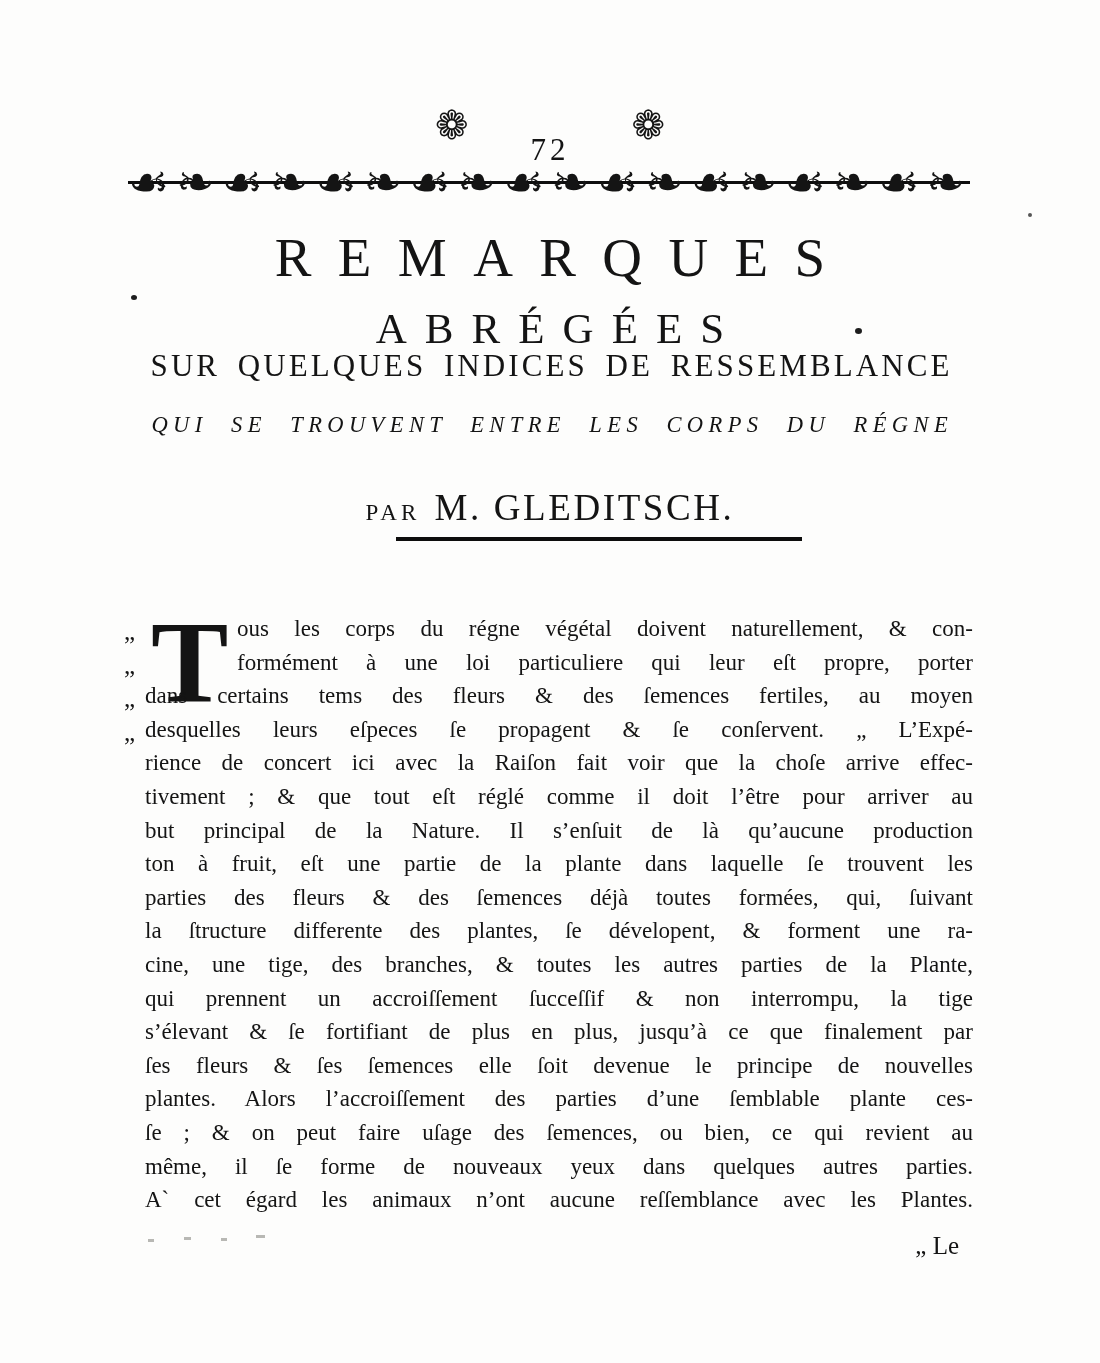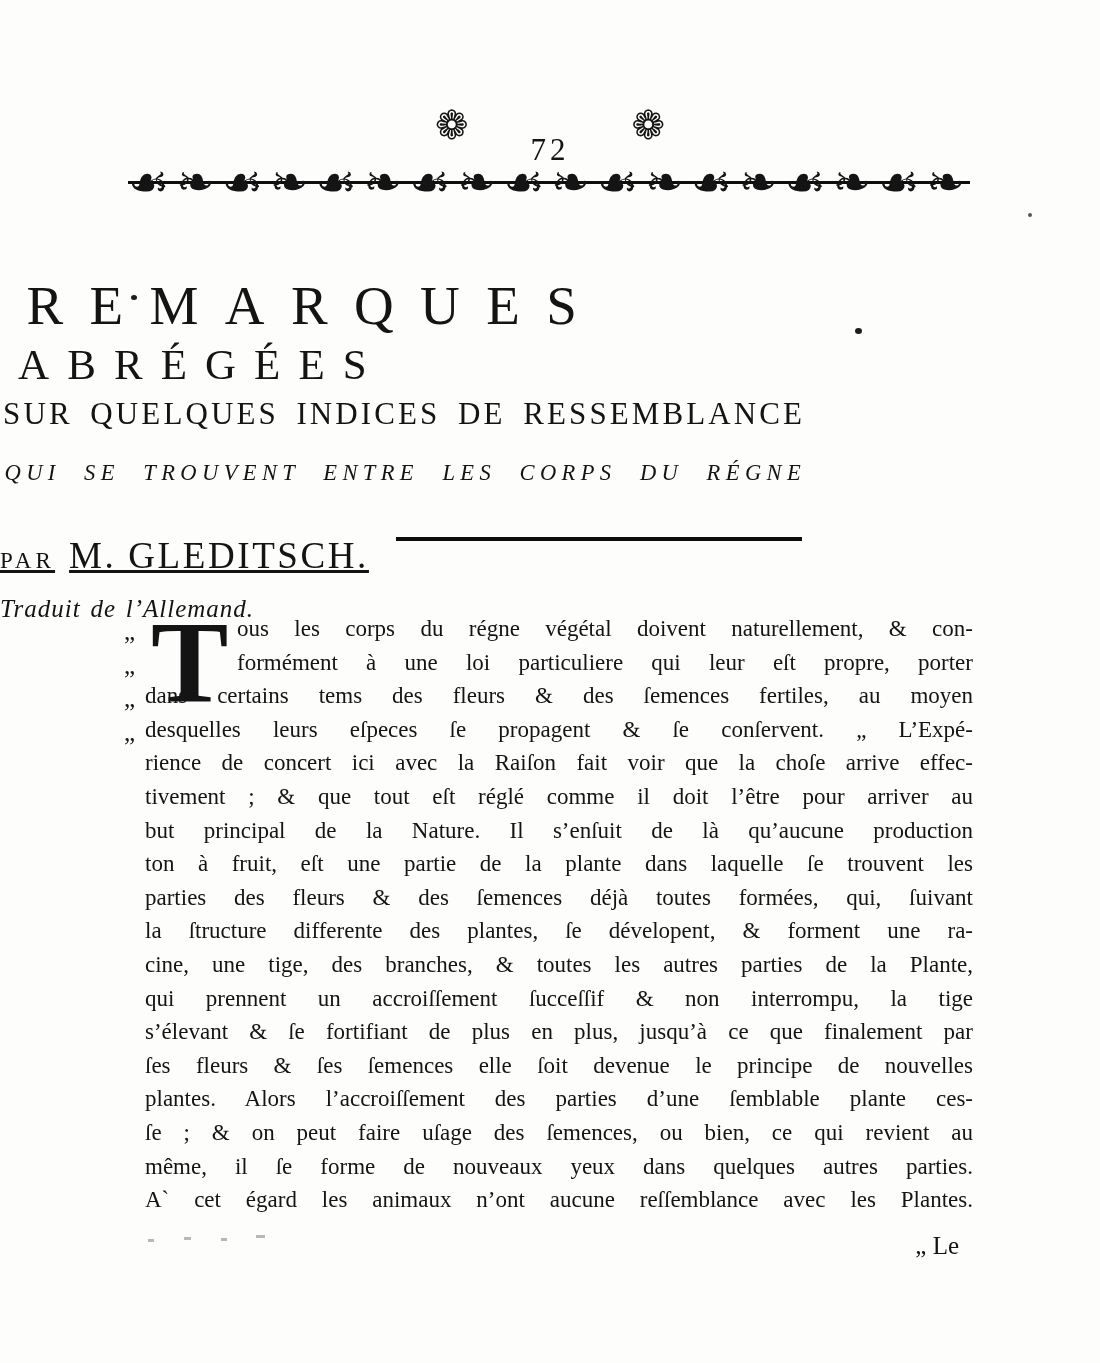--- a/index.html
+++ b/index.html
@@ -30,27 +30,27 @@
     background:#0e0e0e;
   }
   .band-glyphs {
     position:absolute; left:0; right:0; top:0;
     display:block; text-align:center;
     font-size:46px; line-height:54px; letter-spacing:7px;
     white-space:nowrap; overflow:hidden;
   }
 
   
-  .ctr { position:absolute; left:0; width:100%; white-space:nowrap;margin-top:48px; }
+  .ctr { position:absolute; left:0; width:100%; text-align:center; white-space:nowrap; }
   .t-remarques { top:226px; font-size:55px; letter-spacing:0.48em; padding-left:0.48em; }
-  .t-abregees  { top:292px; font-size:43px; letter-spacing:0.42em; padding-left:0.42em; }
+  .t-abregees  { top:304px; font-size:43px; letter-spacing:0.42em; padding-left:0.42em; }
   .t-sub1 { top:348px; font-size:31px;   letter-spacing:0.10em; word-spacing:0.22em; padding-left:0.1em; }
   .t-sub2 { top:412px; font-size:22.5px; letter-spacing:0.24em; word-spacing:0.55em; padding-left:0.2em;font-style:italic; }
   .t-sub3 { top:450px; font-size:22.5px; letter-spacing:0.22em; word-spacing:0.45em; padding-left:0.2em; }
-  .t-byline { top:486px; font-size:37px; letter-spacing:0.07em;text-decoration:underline; }
+  .t-byline { top:486px; font-size:37px; letter-spacing:0.07em; }
   .byline-prefix { font-size:23px; letter-spacing:0.18em; margin-right:14px; }
   .rule {
     position:absolute; top:537px; left:396px; width:406px; height:4px;
     background:#0d0d0d;
   }
   .t-traduit { top:547px; font-size:25px; font-style:italic; letter-spacing:0.04em; word-spacing:0.1em; }
 
   
   .bodytext {
     position:absolute; top:612px; left:145px; width:828px;
@@ -102,21 +102,20 @@
   </div>
 
   <div class="ctr t-remarques">REMARQUES</div>
   <div class="ctr t-abregees">ABRÉGÉES</div>
   <div class="ctr t-sub1">SUR QUELQUES INDICES DE RESSEMBLANCE</div>
   <div class="ctr t-sub2">QUI SE TROUVENT ENTRE LES CORPS DU RÉGNE</div>
   <div class="ctr t-byline">
     <span class="byline-prefix">PAR</span><span>M. GLEDITSCH.</span>
   </div>
   <div class="rule"></div>
-  <div class="ctr t-traduit">Traduit de l’Allemand.</div>
 
   <div class="bodytext">
     <span class="dropcap">T</span>
 
     <div class="bline indent">
       <span class="gutter-quote">„</span>
       <span class="txt">ous les corps du régne végétal doivent naturellement, &amp; con-</span>
     </div>
     <div class="bline indent">
       <span class="gutter-quote">„</span>

